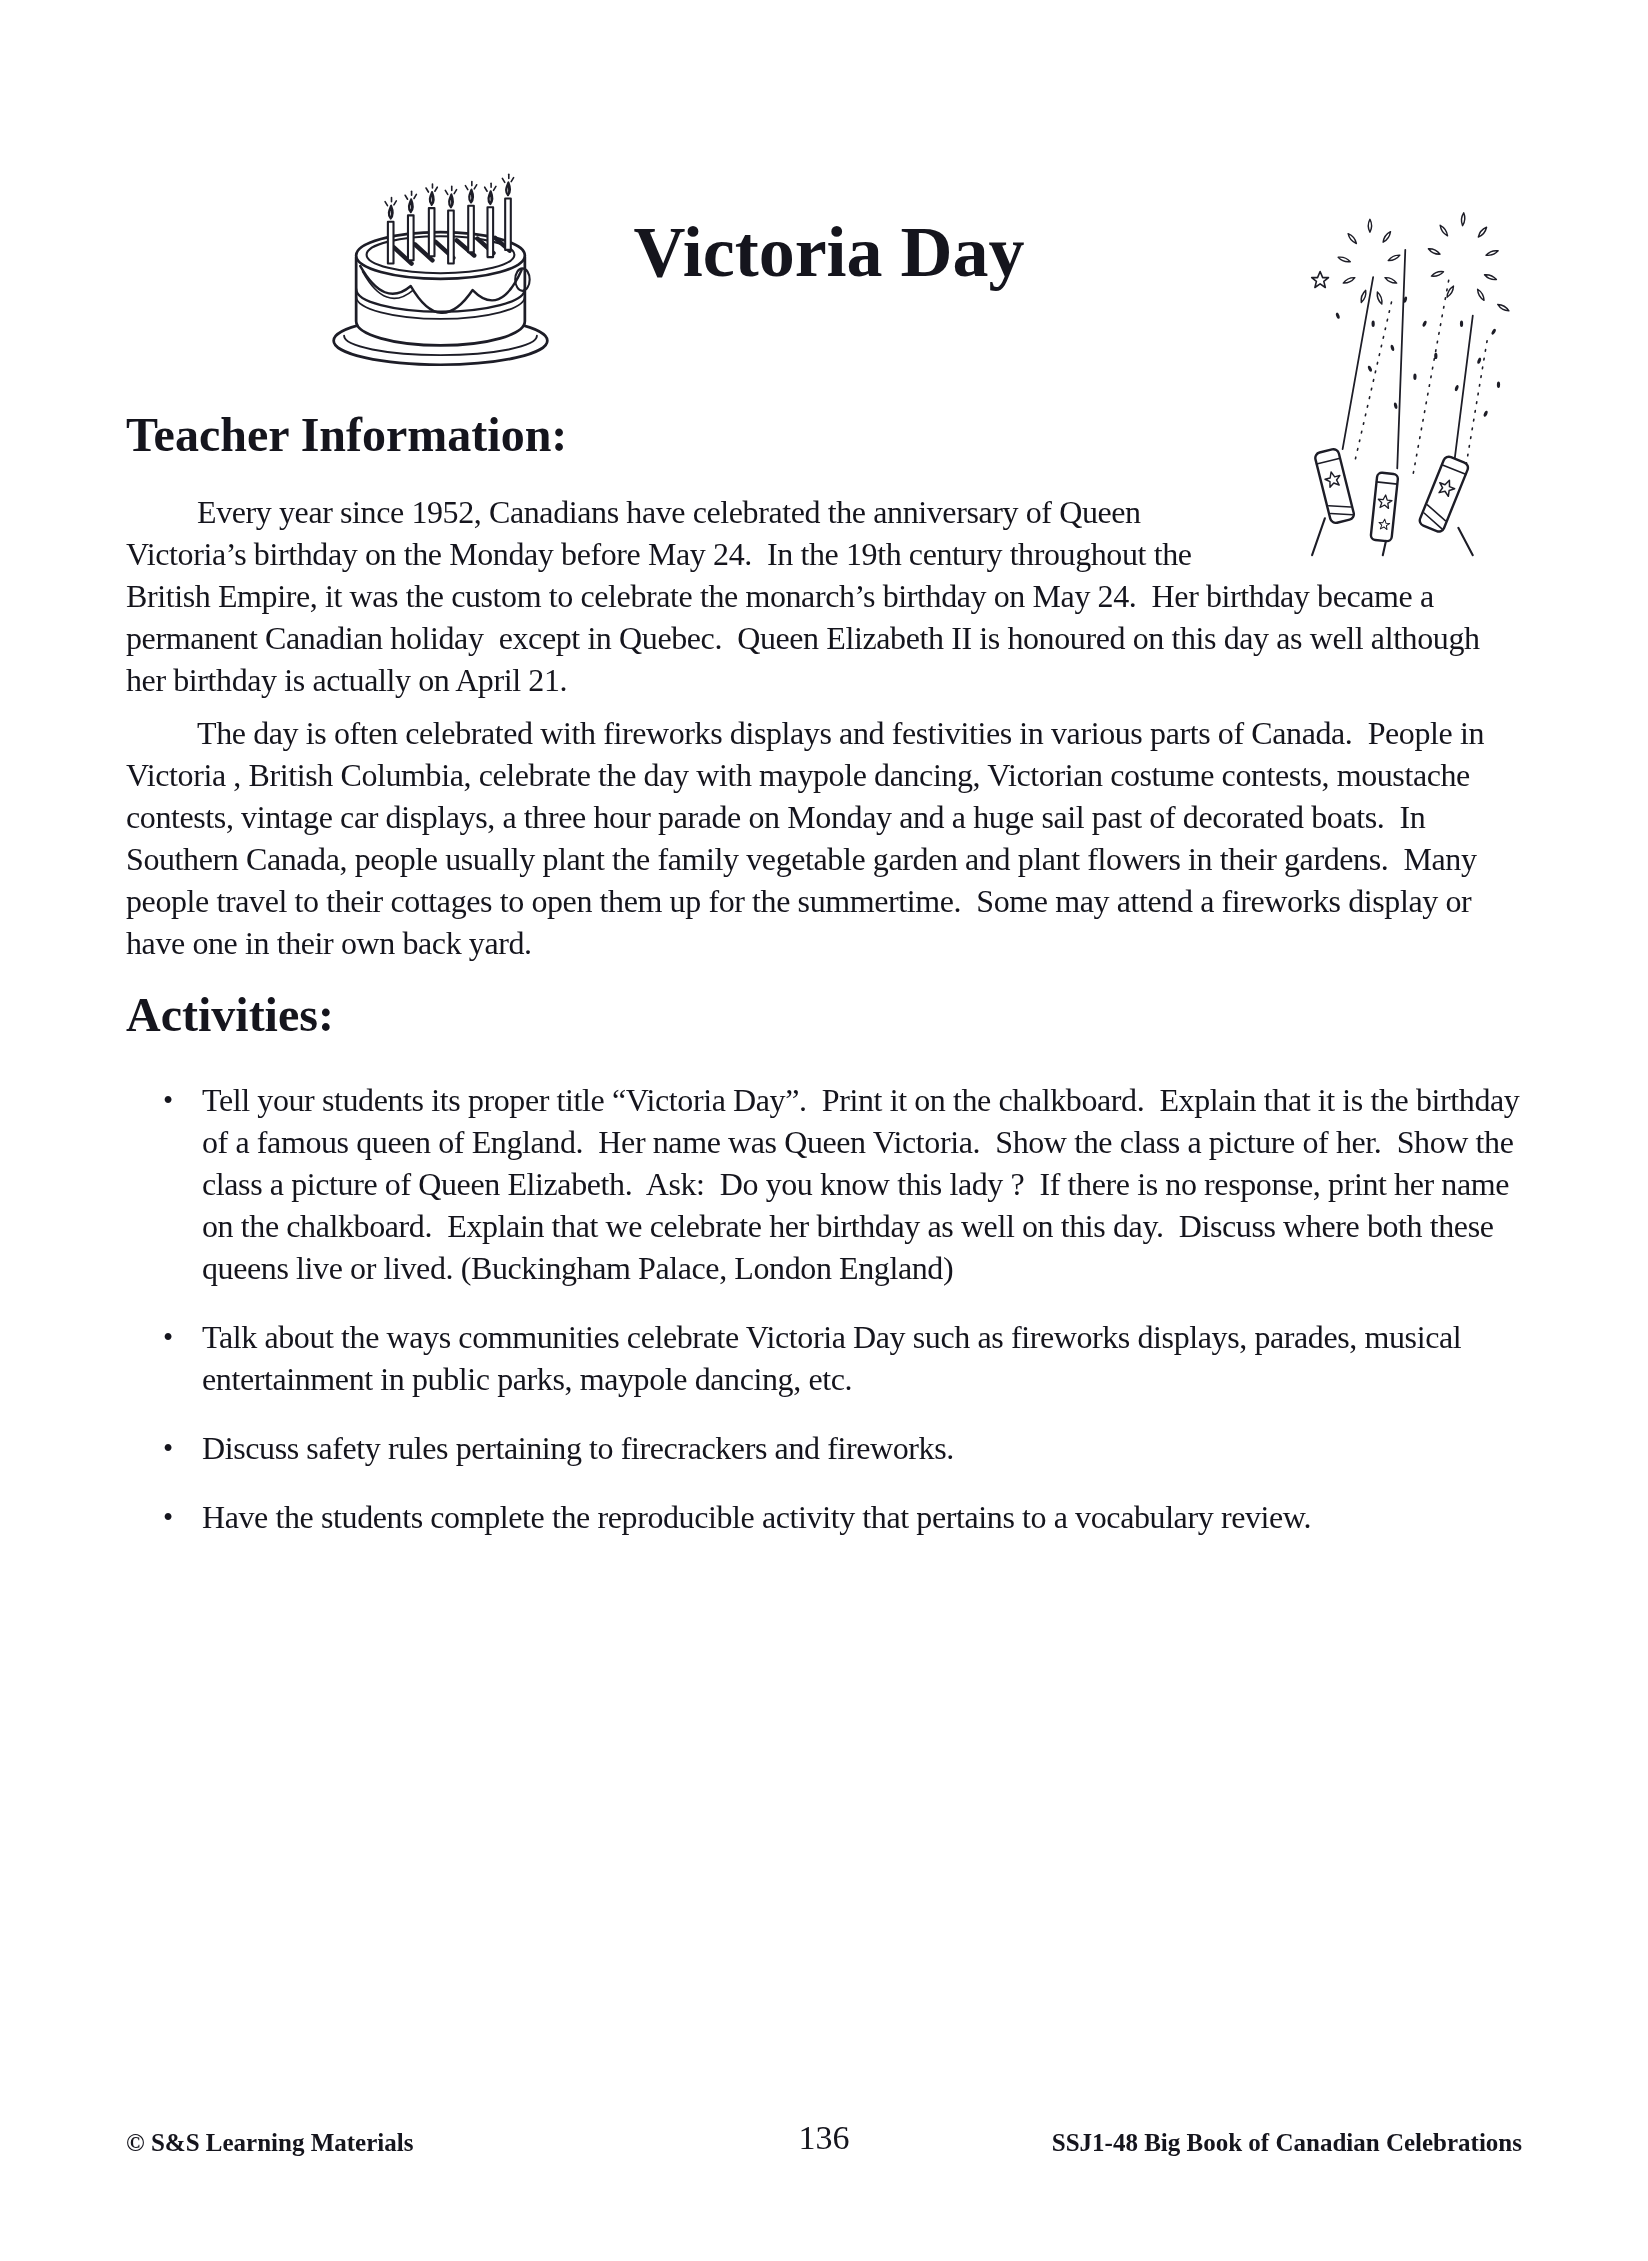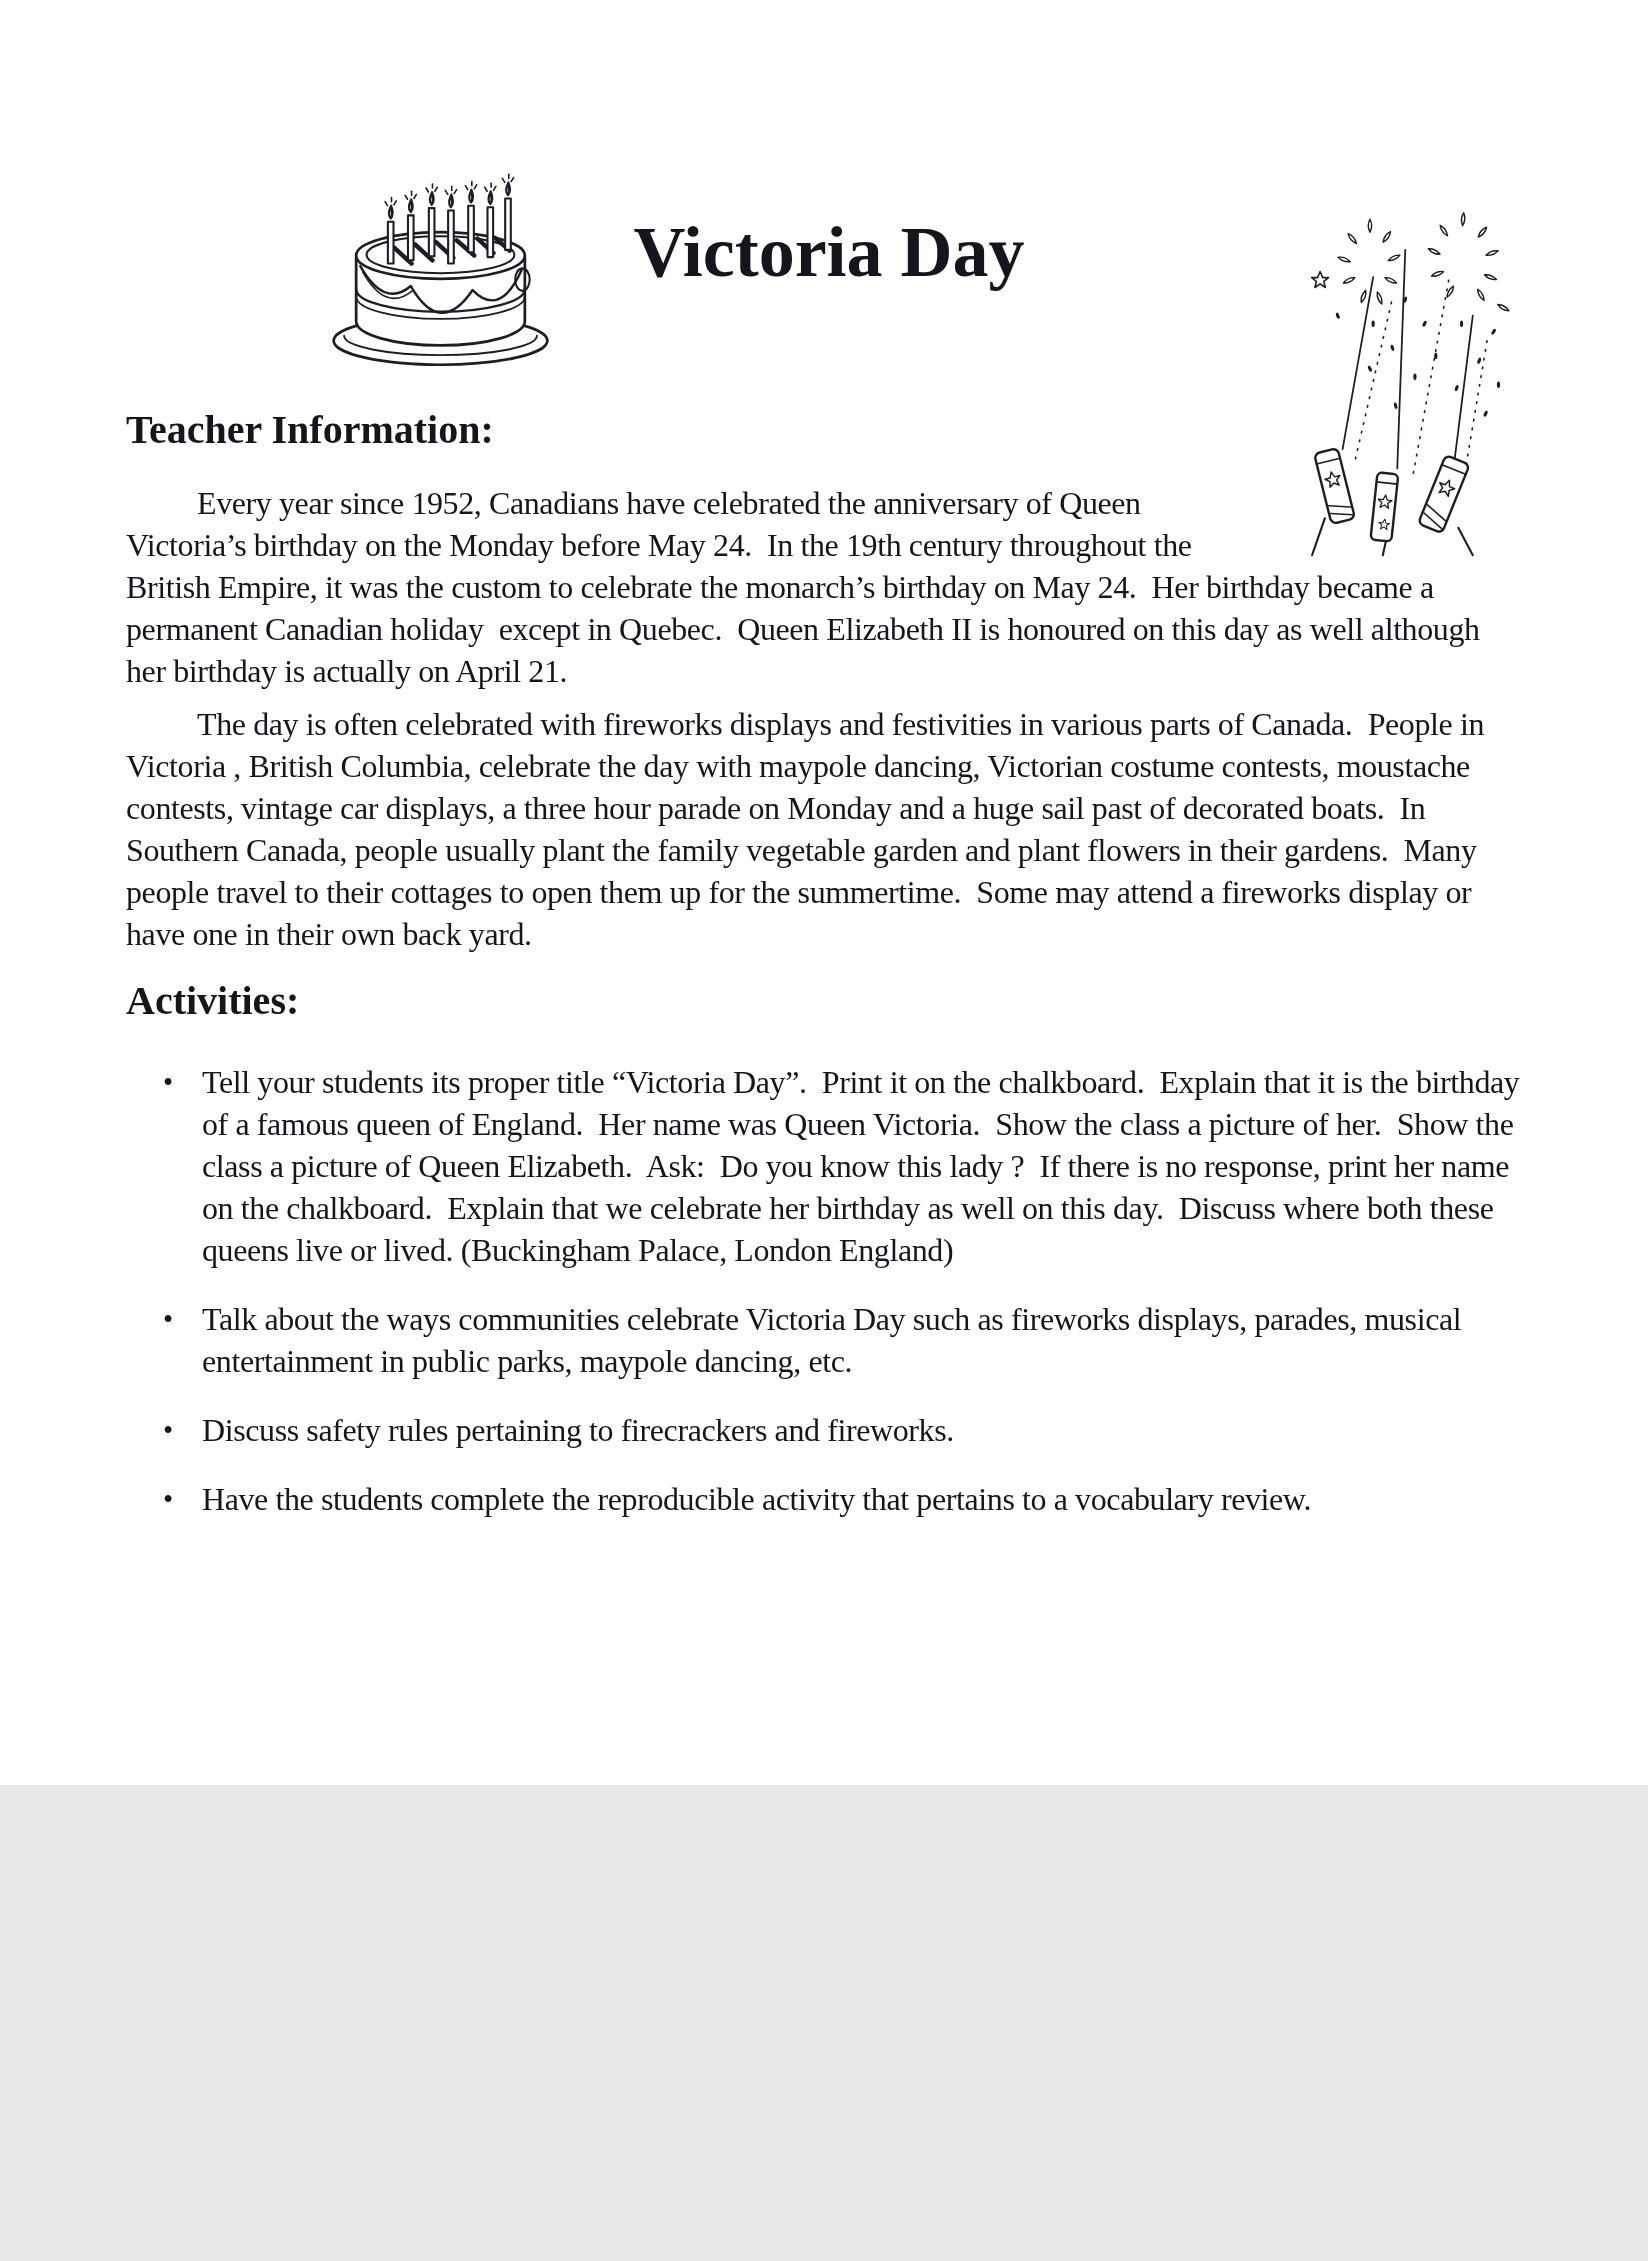--- a/index.html
+++ b/index.html
@@ -1,19 +1,19 @@
 <!DOCTYPE html>
 <html style="font-size:13px"><head>
 <meta charset="utf-8">
 <style>
   html,body { margin:0; padding:0; background:#e8e8e8; }
   .page {
     position: relative;
     width: 1649px;
-    height: 1785px;
+    height: 2261px;
     margin: 0 auto;
     background: #ffffff;
     font-family: "Liberation Serif", "DejaVu Serif", serif;
     color: #15151d;
     overflow: hidden;
   }
 
   
   .cake-art {
     position: absolute;
@@ -43,21 +43,21 @@
     height: 143px;
   }
   .fireworks-art {
     position: relative;
     top: -204px;
     left: 40px;
     display: block;
   }
   h2.section-heading {
     margin: 0 0 29px 0;
-    font-size: 40px;
+    font-size: 48px;
     font-weight: 700;
     line-height: 1.15;
     color: #15151d;
   }
   h2.activities-heading {
     margin-top: 22.5px;
     margin-bottom: 37px;
   }
   p.body-para {
     margin: 0 0 11.3px 0;

